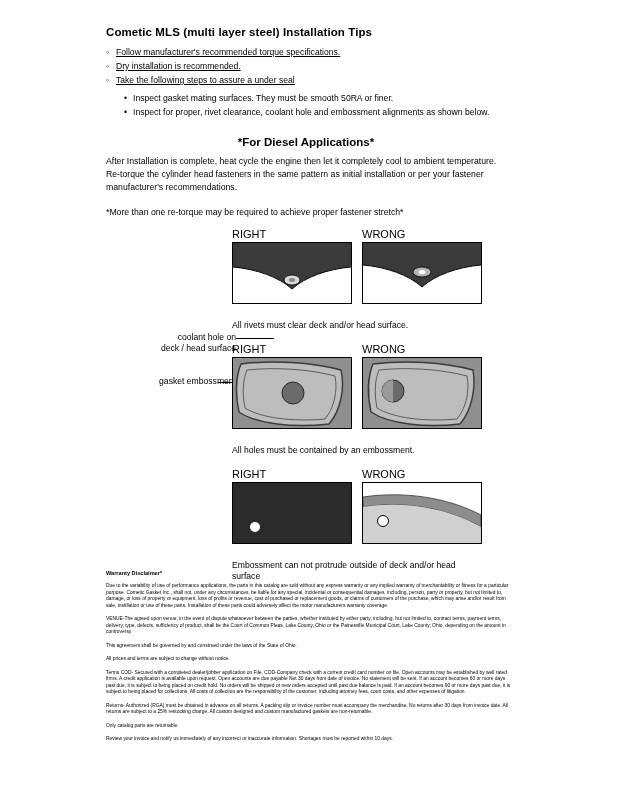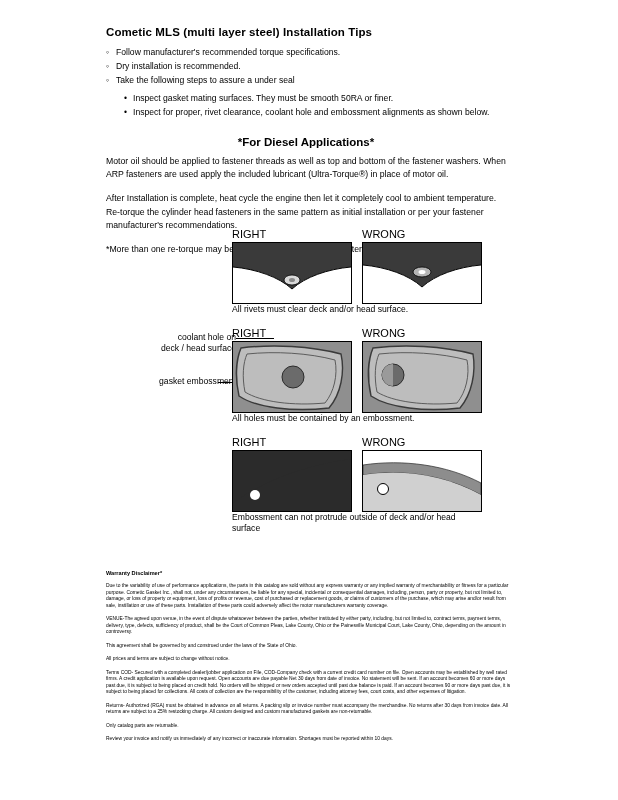--- a/index.html
+++ b/index.html
@@ -38,20 +38,21 @@
     list-style: none;
     margin: 0;
     padding: 0;
   }
   ul.bullets > li {
     font-size: 8.6px;
     line-height: 14px;
     padding-left: 10px;
     position: relative;
     white-space: nowrap;
+    text-decoration: underline;
   }
   ul.bullets > li::before {
     content: "\25E6";
     position: absolute;
     left: 0;
     top: 0;
     font-size: 8.6px;
   }
   ul.sub {
     list-style: none;
@@ -120,21 +121,21 @@
     width: 120px;
     height: 62px;
     border: 1px solid #000;
     position: relative;
     overflow: hidden;
     background: #fff;
     box-sizing: border-box;
   }
   .caption {
     font-size: 8.6px;
-    margin: 0 0 12px 0;
+    margin: 16px 0 12px 0;
     line-height: 11px;
   }
   .caption.two-line {
     margin-bottom: 0;
   }
 
   
   .callouts {
     position: absolute;
     left: 106px;
@@ -193,21 +194,20 @@
       <li>Follow manufacturer's recommended torque specifications.</li>
       <li>Dry installation is recommended.</li>
       <li>Take the following steps to assure a under seal</li>
     </ul>
     <ul class="sub">
       <li>Inspect gasket mating surfaces.  They must be smooth 50RA or finer.</li>
       <li>Inspect for proper, rivet clearance, coolant hole and embossment alignments as shown below.</li>
     </ul>
 
     <h2 class="subtitle">*For Diesel Applications*</h2>
-    <p class="para">Motor oil should be applied to fastener threads as well as top and bottom of the fastener washers. When ARP fasteners are used apply the included lubricant (Ultra-Torque®) in place of motor oil.</p>
     <p class="para">After Installation is complete, heat cycle the engine then let it completely cool to ambient temperature. Re-torque the cylinder head fasteners in the same pattern as initial installation or per your fastener manufacturer's recommendations.</p>
     <p class="note">*More than one re-torque may be required to achieve proper fastener stretch*</p>
   </div>
 
   <div class="callouts">
     <div class="callout" style="top:0px;">coolant hole on</div>
     <div class="callout" style="top:11px;">deck / head surface</div>
     <div class="callout" style="top:44px;">gasket embossment</div>
   </div>
   <div class="callout-line" style="left:236px; top:338px; width:38px;"></div>

